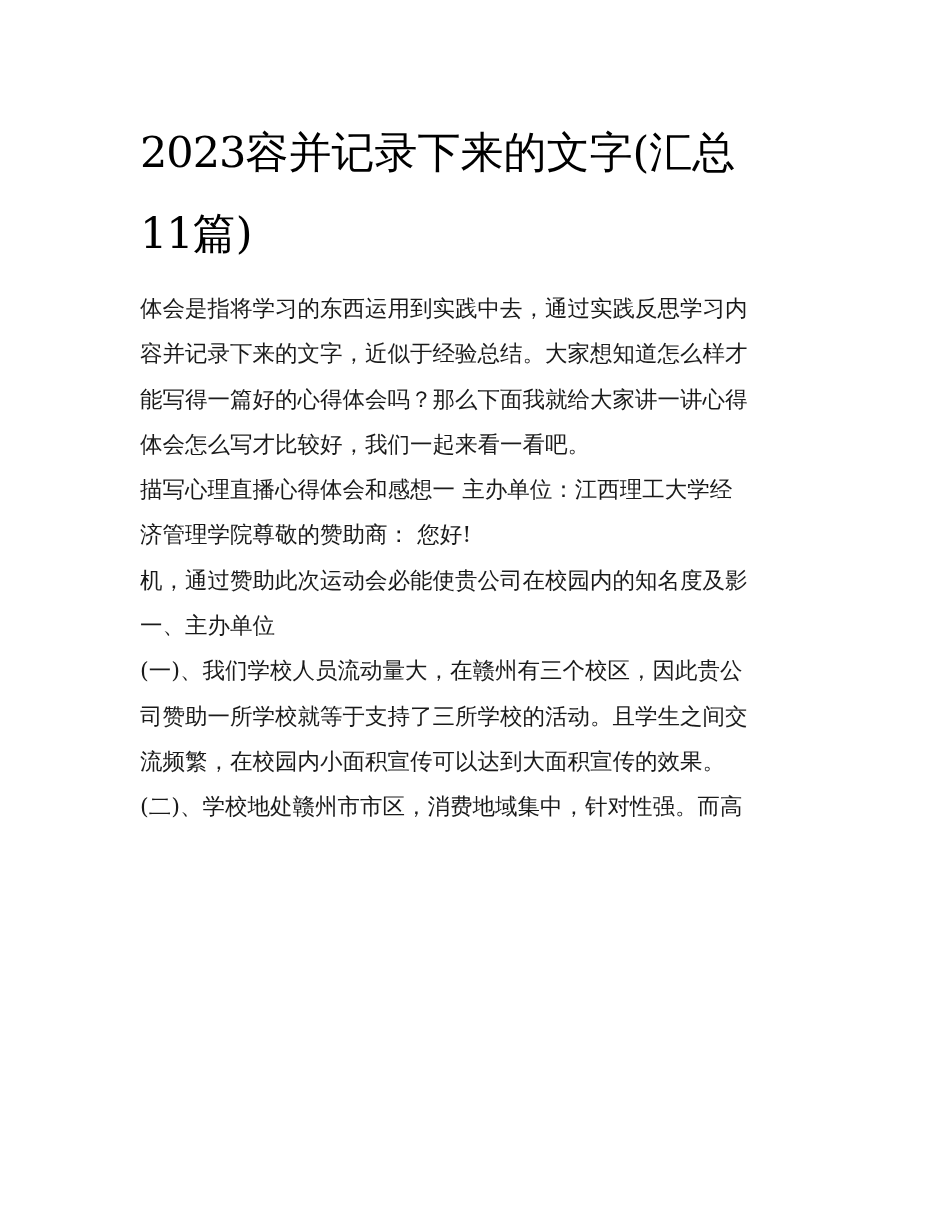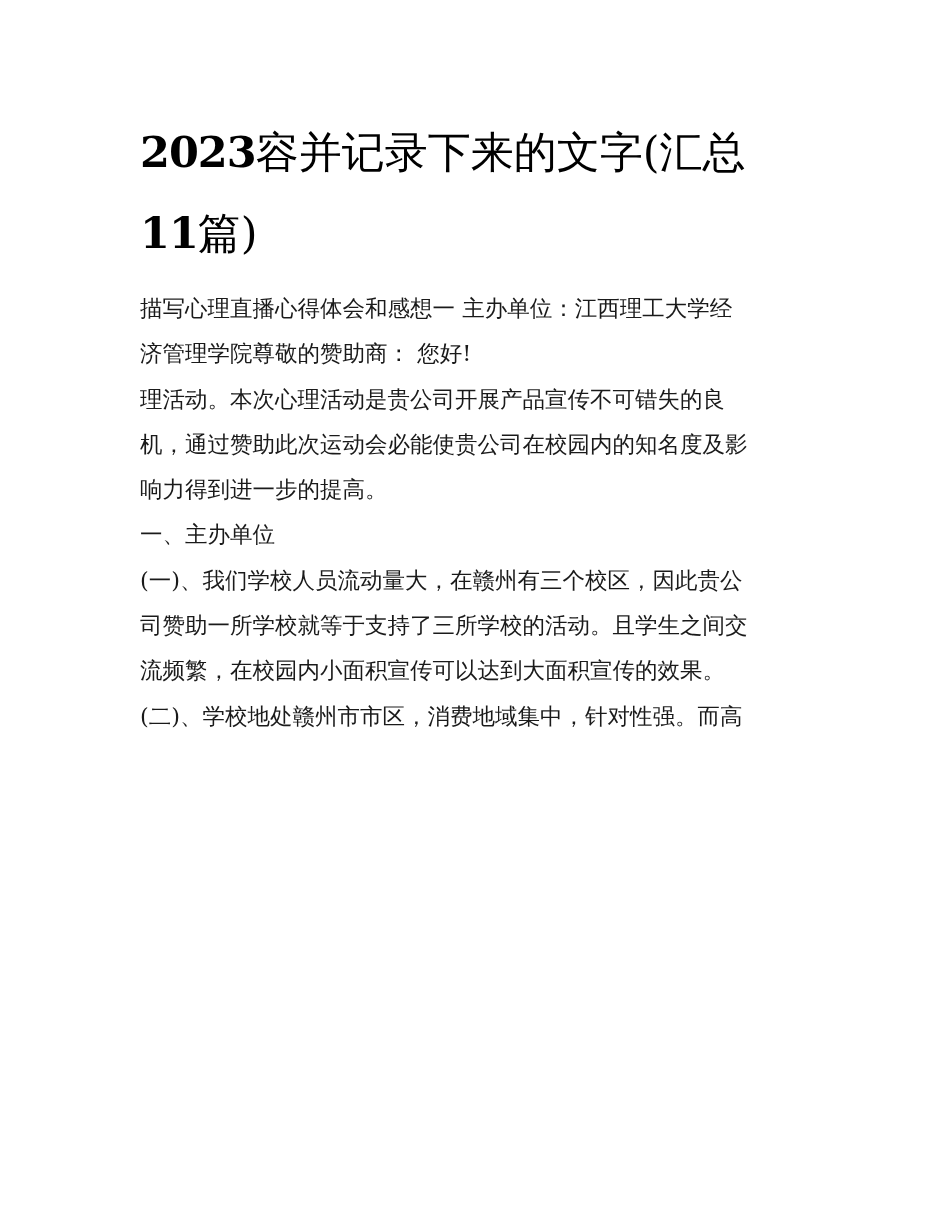--- a/index.html
+++ b/index.html
@@ -24,21 +24,21 @@
   .title {
     font-family: "DejaVu Serif", "Liberation Serif", serif;
     font-size: 43px;
     line-height: 81px;
     margin: 0;
     font-weight: normal;
     color: #000;
     letter-spacing: 0px;
   }
   .title .num {
-    font-weight: bold;
+    font-weight: normal;
     letter-spacing: -1px;
     margin-top: 12px;
   }
   .title-line {
     display: block;
     white-space: nowrap;
   }
   .body {
     margin-top: 12px;
   }
@@ -57,27 +57,31 @@
 <body>
 
 <div class="page">
   <h1 class="title">
     <span class="title-line"><span class="num">2023</span><span>容并记录下来的文字(汇总</span></span>
     <span class="title-line"><span class="num">11</span><span>篇)</span></span>
   </h1>
 
   <div class="body">
     <p class="para">
+      <span class="line">体会是指将学习的东西运用到实践中去，通过实践反思学习内</span>
+      <span class="line">容并记录下来的文字，近似于经验总结。大家想知道怎么样才</span>
+      <span class="line">能写得一篇好的心得体会吗？那么下面我就给大家讲一讲心得</span>
+      <span class="line">体会怎么写才比较好，我们一起来看一看吧。</span>
+    </p>
+    <p class="para">
       <span class="line">描写心理直播心得体会和感想一 主办单位：江西理工大学经</span>
       <span class="line">济管理学院尊敬的赞助商： 您好!</span>
     </p>
     <p class="para">
-      <span class="line">理活动。本次心理活动是贵公司开展产品宣传不可错失的良</span>
       <span class="line">机，通过赞助此次运动会必能使贵公司在校园内的知名度及影</span>
-      <span class="line">响力得到进一步的提高。</span>
     </p>
     <p class="para">
       <span class="line">一、主办单位</span>
     </p>
     <p class="para">
       <span class="line">(一)、我们学校人员流动量大，在赣州有三个校区，因此贵公</span>
       <span class="line">司赞助一所学校就等于支持了三所学校的活动。且学生之间交</span>
       <span class="line">流频繁，在校园内小面积宣传可以达到大面积宣传的效果。</span>
     </p>
     <p class="para">

